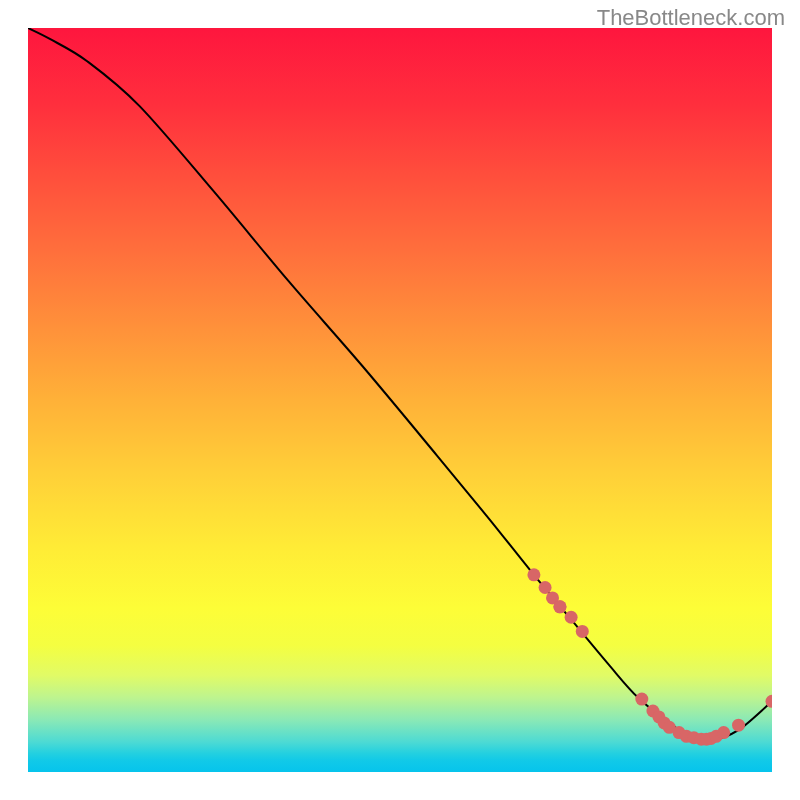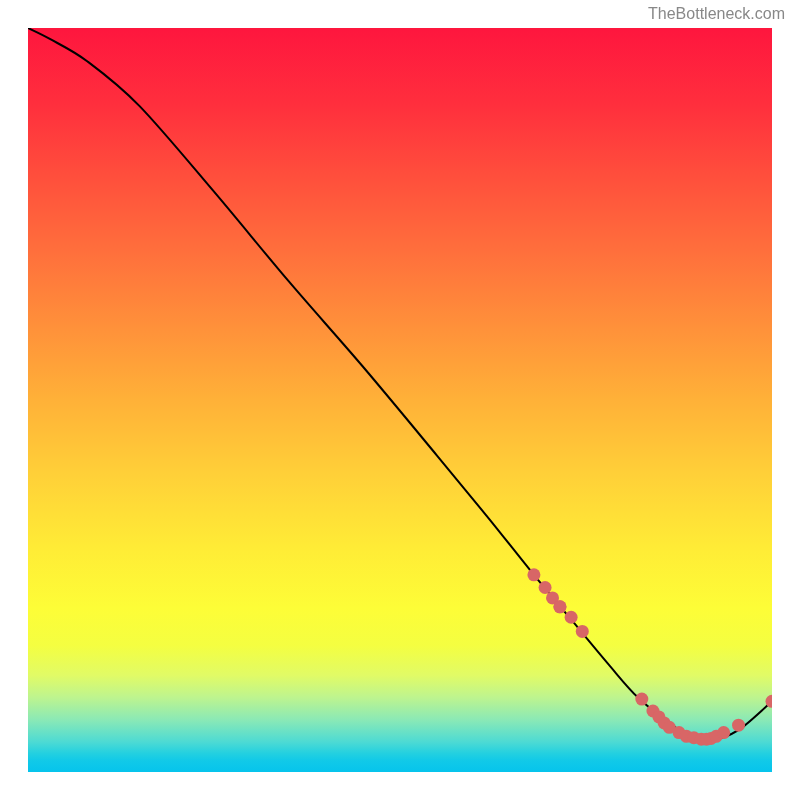--- a/index.html
+++ b/index.html
@@ -11,21 +11,21 @@
 .container {
   width: 800px;
   height: 800px;
   position: relative;
 }
 .watermark {
   position: absolute;
   top: 5px;
   right: 15px;
   color: #888;
-  font-size: 16px;
+  font-size: 22px;
   font-family: Arial, sans-serif;
 }
 .chart-wrap {
   position: absolute;
   left: 28px;
   top: 28px;
   width: 744px;
   height: 744px;
 }
 .gradient-bg {

